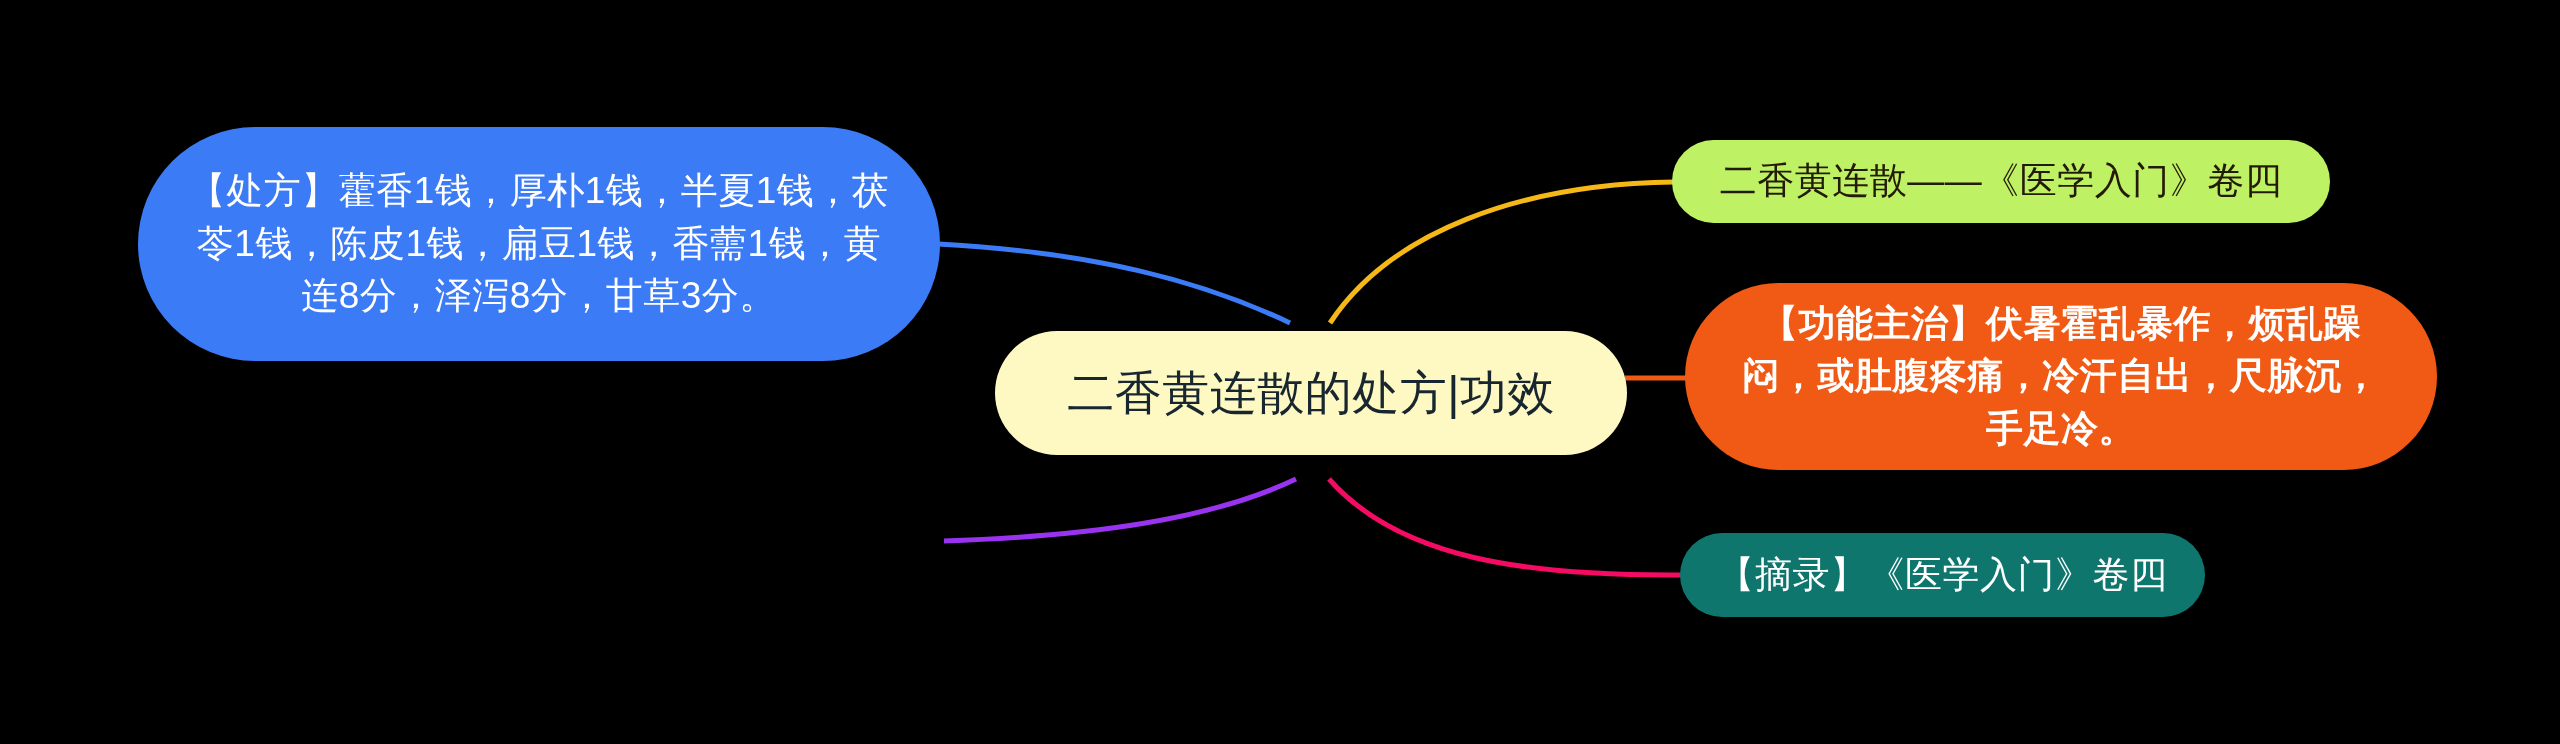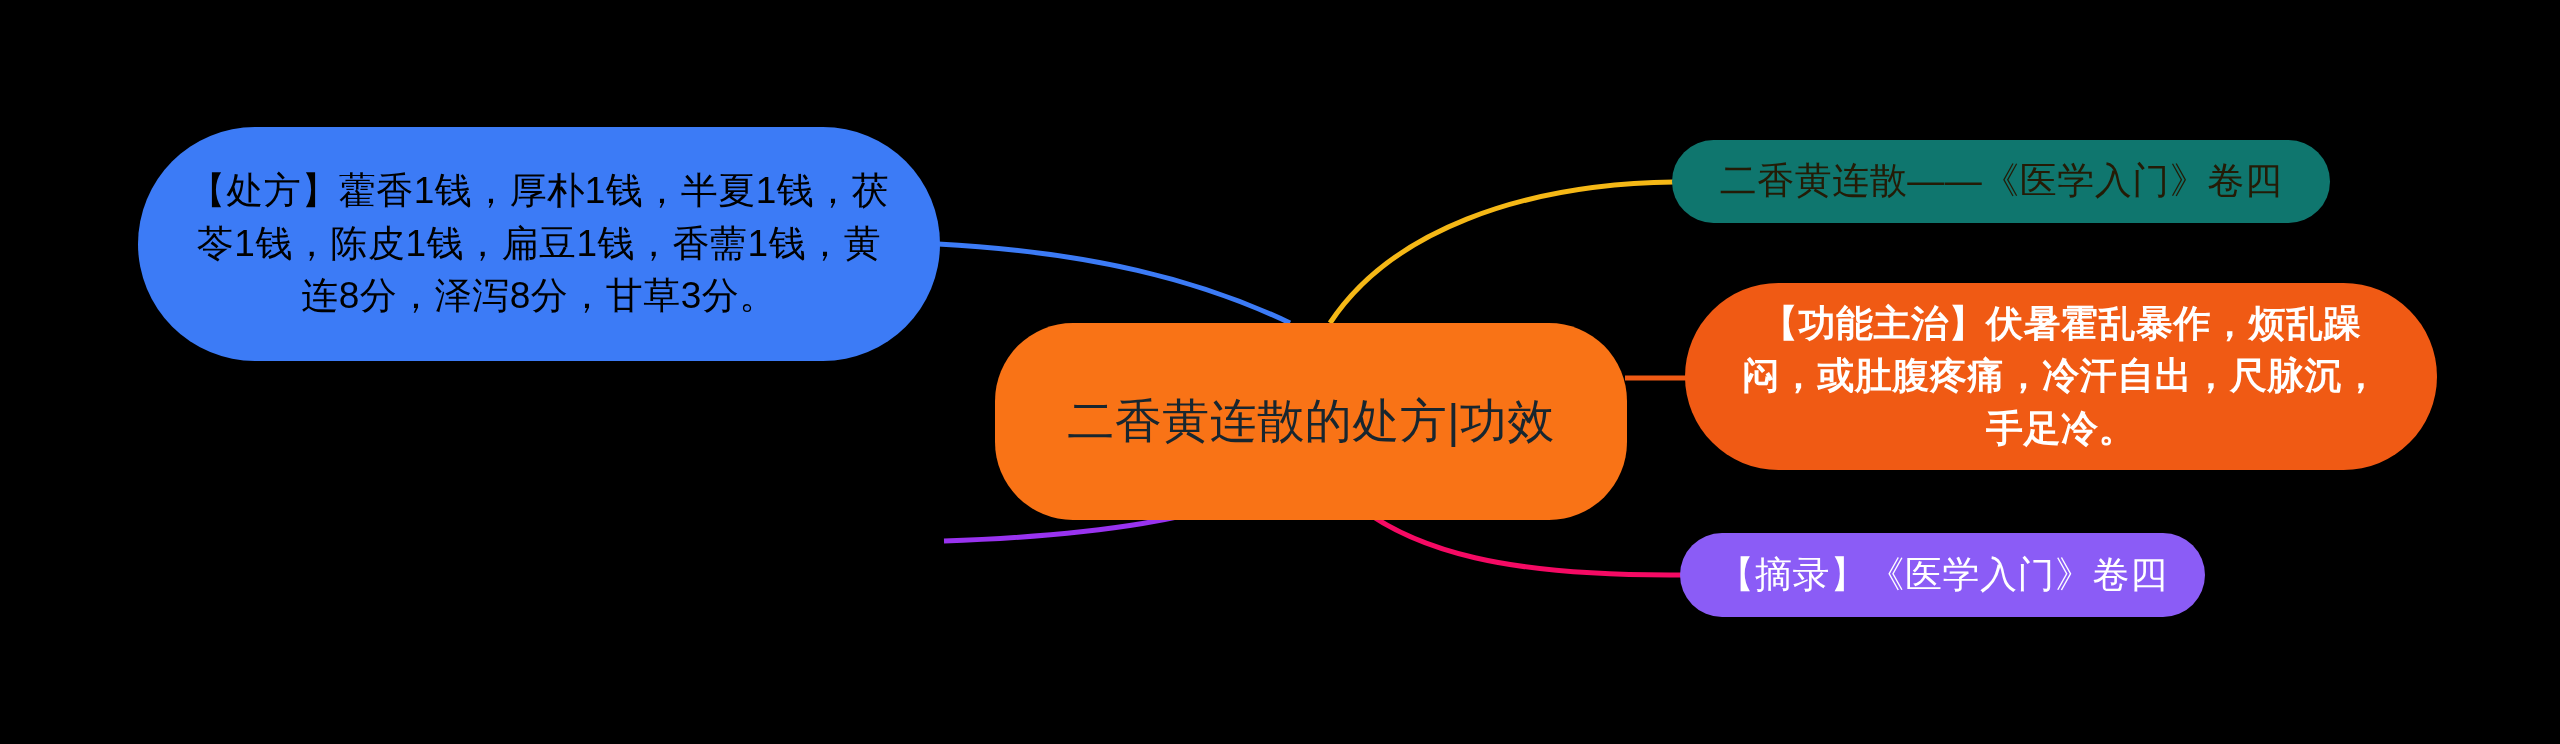--- a/index.html
+++ b/index.html
@@ -27,55 +27,55 @@
     text-align:center;
     line-height:1.42;
     letter-spacing:0.5px;
     white-space:pre-line;
     word-break:break-all;
     z-index:5;
   }
 
   
   #node-center {
-    left:995px; top:323px;
-    width:632px; height:197px;
-    background:#f97316;
+    left:995px; top:331px;
+    width:632px; height:124px;
+    background:#fef9c3;
     color:#18262F;
     border-radius:78px;
     font-size:47px;
   }
 
   
   #node-prescription {
     left:138px; top:127px;
     width:802px; height:234px;
     background:#3C7BF6;
-    color:#000000;
+    color:#ffffff;
     border-radius:117px;
     font-size:37px;
     padding:0 46px;
   }
 
   
   #node-dosage {
     left:178px; top:437px;
     width:767px; height:172px;
     background:#9933F0;
     color:#FFFFFF;
     border-radius:86px;
     font-size:37px;
     padding:0 44px;
   }
 
   
   #node-source {
     left:1672px; top:140px;
     width:658px; height:83px;
-    background:#0f766e;
+    background:#bef264;
     color:#241B06;
     border-radius:42px;
     font-size:37px;
     padding:0 30px;
   }
 
   
   #node-indications {
     left:1685px; top:283px;
     width:752px; height:187px;
@@ -84,21 +84,21 @@
     border-radius:94px;
     font-size:37px;
     padding:0 42px;
     font-weight:bold;
   }
 
   
   #node-excerpt {
     left:1680px; top:533px;
     width:525px; height:84px;
-    background:#8b5cf6;
+    background:#0f766e;
     color:#FFFFFF;
     border-radius:42px;
     font-size:37px;
     padding:0 30px;
   }
 </style>
 </head>
 <body>
 
 <div id="mindmap">

